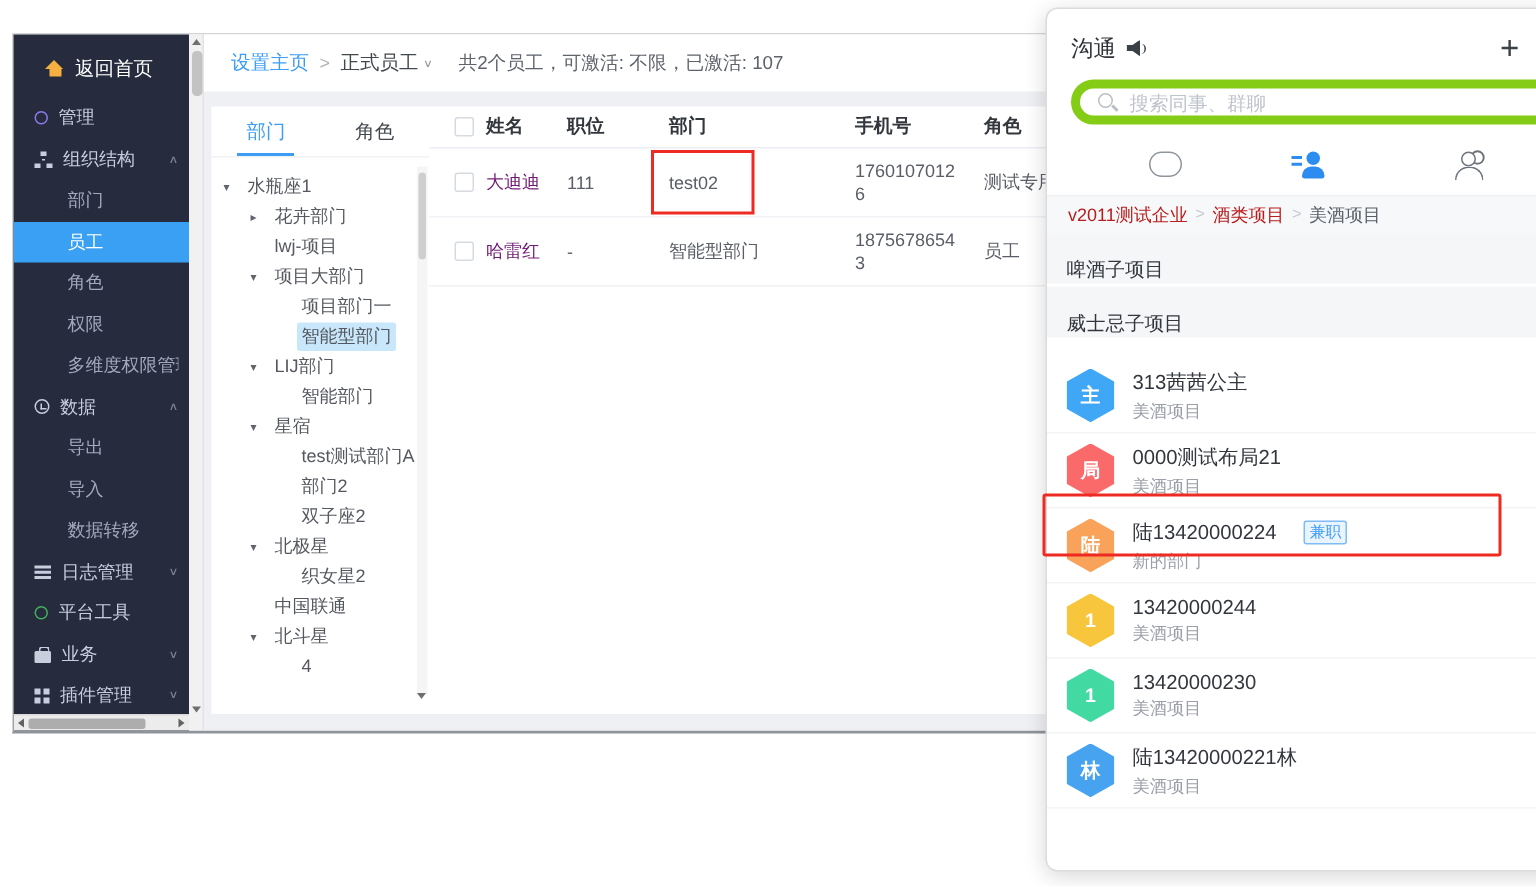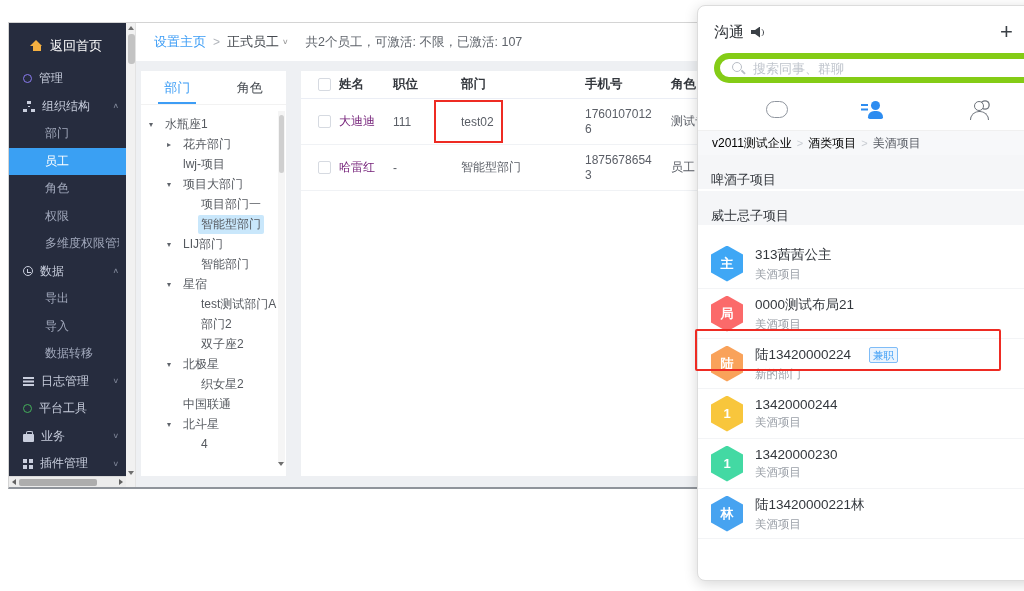--- a/index.html
+++ b/index.html
@@ -72,21 +72,21 @@
   .tree-node[data-level="1"]{padding-left:26px}
   .tree-node[data-level="2"]{padding-left:44px}
   .t-arrow{width:13px;flex:none;font-size:8px;color:#5f646b}
   .t-label{padding:1px 3px;border-radius:2px}
   .tree-node[data-state="selected"] .t-label{background:#c9e7fb}
   .tree-vscroll{position:absolute;right:1px;top:40px;width:7px;height:352px;background:#f5f5f5}
   .tree-vthumb{position:absolute;left:1px;top:4px;width:5px;height:58px;background:#cfcfcf;border-radius:3px}
   .tree-card .tri-down{position:absolute;right:2px;bottom:10px;width:0;height:0;border-left:3px solid transparent;border-right:3px solid transparent;border-top:4px solid #6f6f6f}
 
   
-  .table-card{flex:1;background:#fff;margin-left:15px;min-width:0;overflow:hidden}
+  .table-card{flex:1;background:#fff;margin-left:0;min-width:0;overflow:hidden}
   .thead,.trow{display:flex;align-items:center}
   .thead{height:28px;border-bottom:1px solid #ebeef5;font-size:12.5px;font-weight:bold;color:#33373d}
   .trow{height:46px;border-bottom:1px solid #f0f2f5;font-size:12px;color:#5a5e66}
   .col-check{width:30px;flex:none;display:flex;justify-content:flex-end}
   .col-name{width:52px;flex:none;padding-left:8px}
   .col-title{width:66px;flex:none;padding-left:10px}
   .col-dept{width:128px;flex:none;padding-left:12px}
   .col-phone{width:80px;flex:none;padding-left:8px;word-break:break-all;line-height:15px}
   .col-role{flex:1;padding-left:14px;white-space:nowrap;overflow:hidden;min-width:0}
   .trow .col-name{color:#701a75;cursor:pointer}
@@ -114,21 +114,21 @@
   [data-name="contacts-tab-icon"]{position:relative;width:22px;height:18px;margin:0 auto}
   [data-name="contacts-tab-icon"]::before{content:"";position:absolute;left:3px;top:0;width:9px;height:9px;border-radius:50%;background:#2d8cf0}
   [data-name="contacts-tab-icon"]::after{content:"";position:absolute;left:0;top:10px;width:15px;height:8px;border-radius:7px 7px 2px 2px;background:#2d8cf0}
   .p-lines{position:absolute;right:0;top:3px;width:7px;height:2px;background:#2d8cf0;box-shadow:0 4.5px 0 #2d8cf0}
   [data-name="group-tab-icon"]{position:relative;width:24px;height:18px;margin:0 auto}
   [data-name="group-tab-icon"]::before{content:"";position:absolute;left:4px;top:0;width:8px;height:8px;border:1.5px solid #6d737b;border-radius:50%;background:#fff;box-shadow:6px -1px 0 -1.5px #fff,6px -1px 0 -0.2px #6d737b}
   [data-name="group-tab-icon"]::after{content:"";position:absolute;left:0;top:10px;width:17px;height:8px;border:1.5px solid #6d737b;border-bottom:none;border-radius:9px 9px 0 0;background:#fff}
   .cp-crumbs{flex:none;height:25px;background:#f7f8fa;border-top:1px solid #f0f0f0;display:flex;align-items:center;padding:0 14px;font-size:12px;overflow:hidden;white-space:nowrap}
   .pb-item{display:flex;align-items:center}
   .pb-text{color:#5a5e66}
-  .pb-item[data-link] .pb-text{color:#000000;cursor:pointer}
+  .pb-item[data-link] .pb-text{color:#b91c1c;cursor:pointer}
   .pb-sep{color:#c8ccd2;margin:0 5px;font-size:11px}
   .pb-item:last-child .pb-sep{display:none}
   .cp-groups{flex:none}
   .group-row{height:34px;background:#f5f6f8;margin-bottom:2px;display:flex;align-items:flex-end;padding:0 13px;font-size:13px;color:#33373d;cursor:pointer}
   .group-count{margin-left:auto;font-size:12.5px;color:#5f646b}
   .group-chev{color:#c0c4cc;margin-left:7px;font-size:16px;line-height:1}
   .cp-list{flex:1;overflow:hidden;margin-top:12px}
   .contact-row{height:50px;display:flex;align-items:center;padding:0 13px;border-bottom:1px solid #f3f4f6;cursor:pointer}
   .hex-avatar{width:32px;height:36px;flex:none;margin-right:12px;clip-path:polygon(50% 0,100% 25%,100% 75%,50% 100%,0 75%,0 25%);display:flex;align-items:center;justify-content:center;color:#fff;font-size:13px;font-weight:bold}
   .contact-main{min-width:0}

